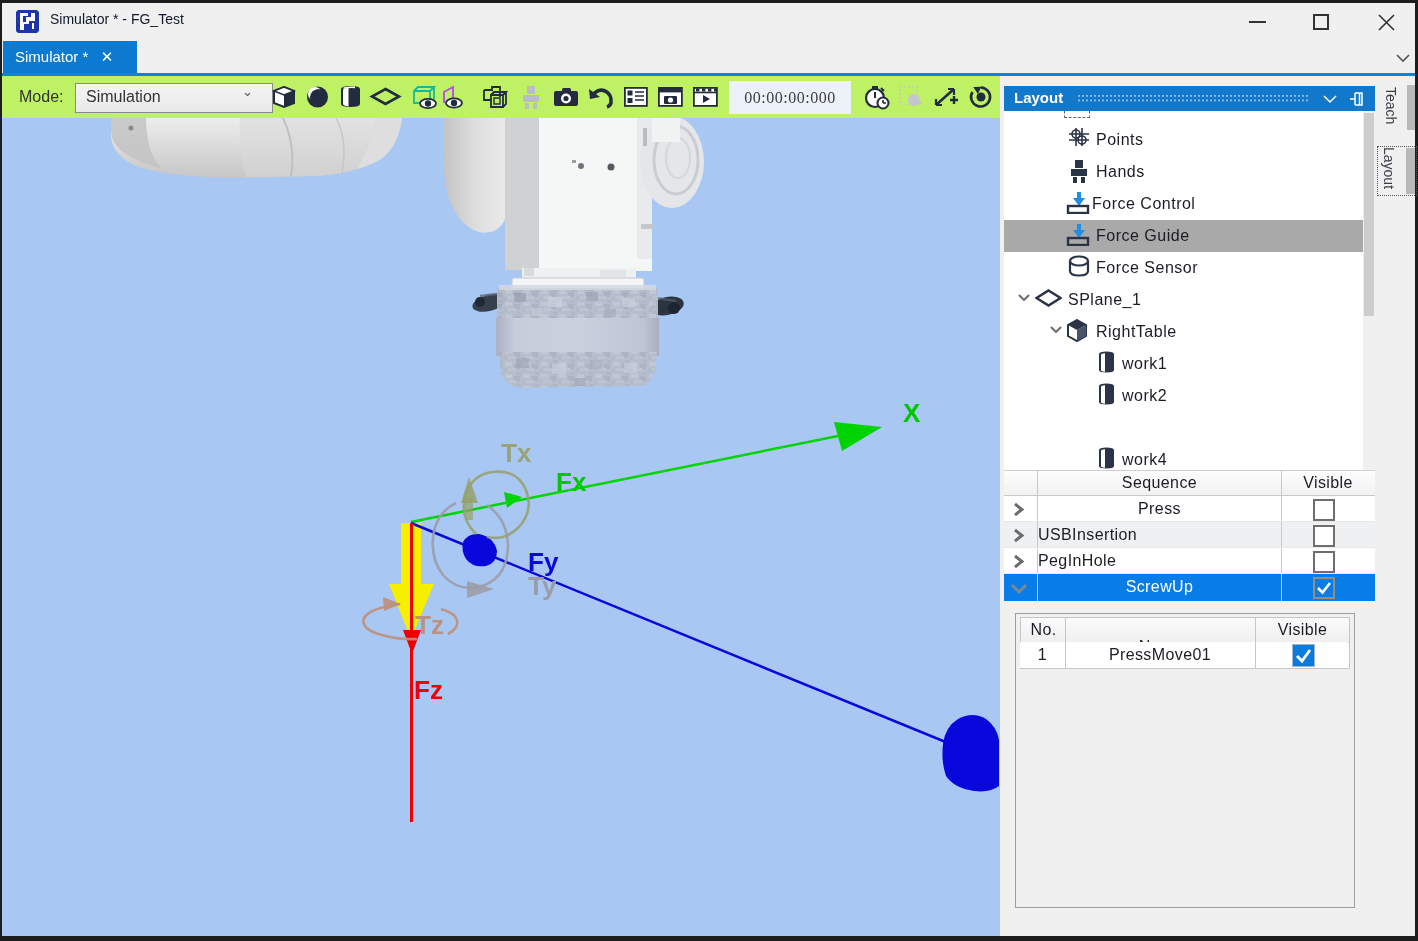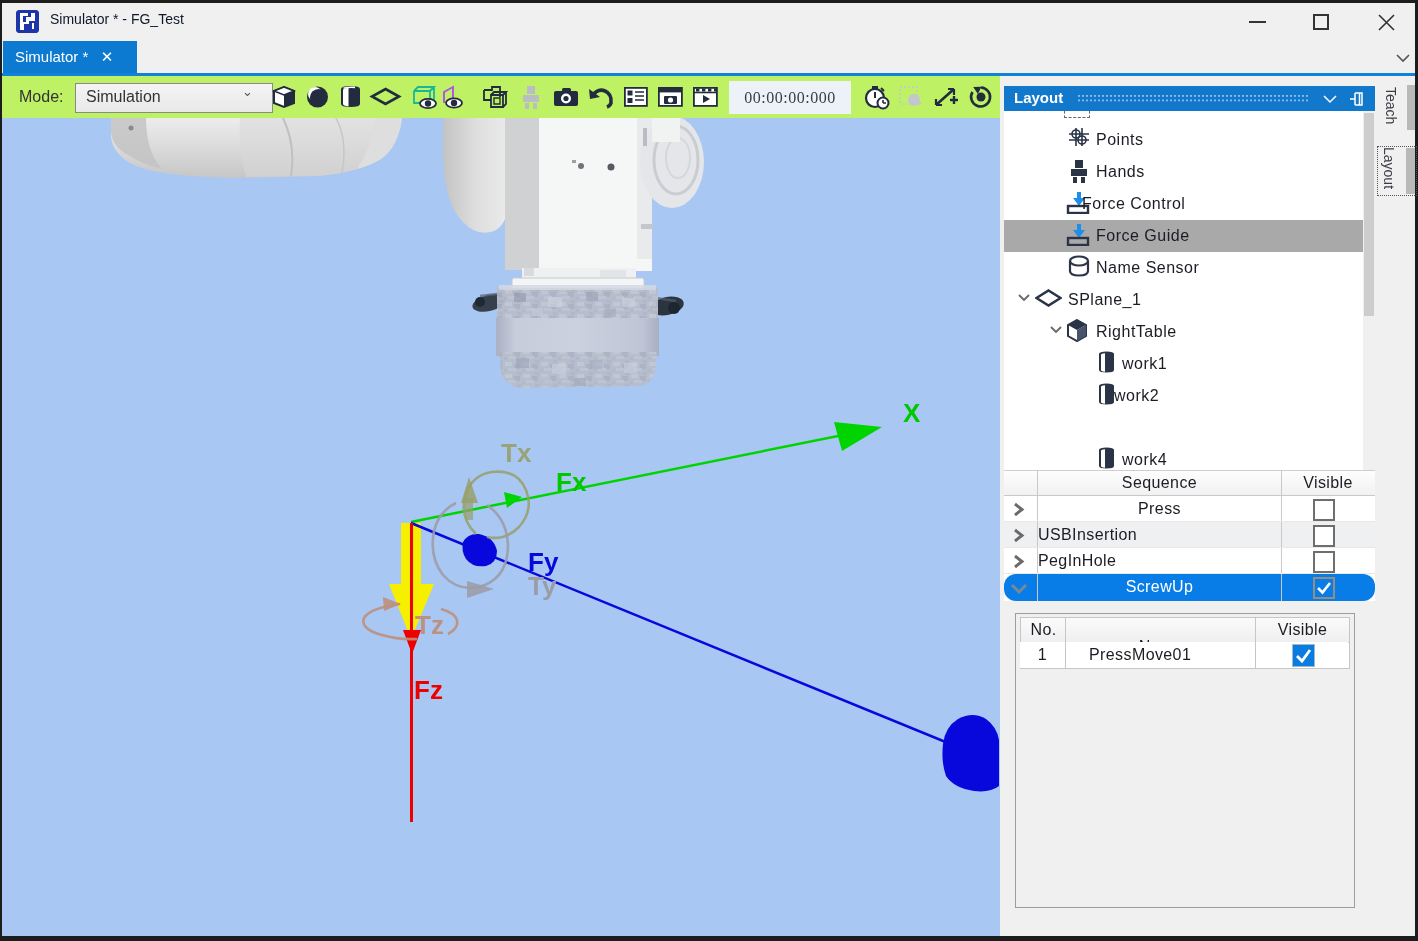--- a/index.html
+++ b/index.html
@@ -356,37 +356,37 @@
               <rect x="13" y="17" width="4" height="6"></rect>
             </g>
           </svg>
         <span class="lbl" style="left:92px">Hands</span>
         </div>
       <div class="trow" style="top:77px">
           <svg class="abs" style="left:62px;top:4px" width="24" height="22">
           <path d="M11,0 L15,0 L15,6 L19,6 L13,14 L7,6 L11,6 Z" fill="#1e8fe8"></path>
           <rect x="2" y="14" width="20" height="7" fill="none" stroke="#2a3446" stroke-width="2.4"></rect>
           </svg>
-        <span class="lbl" style="left:78px">Force Control</span>
+        <span class="lbl" style="left:88px">Force Control</span>
         </div>
       <div class="trow" style="top:109px">
           <svg class="abs" style="left:62px;top:4px" width="24" height="22">
           <path d="M11,0 L15,0 L15,6 L19,6 L13,14 L7,6 L11,6 Z" fill="#1e8fe8"></path>
           <rect x="2" y="14" width="20" height="7" fill="none" stroke="#2a3446" stroke-width="2.4"></rect>
           </svg>
         <span class="lbl" style="left:92px">Force Guide</span>
         </div>
       <div class="trow" style="top:141px">
           <svg class="abs" style="left:64px;top:3px" width="22" height="22">
           <g stroke="#2a3446" stroke-width="2.2" fill="none">
           <ellipse cx="11" cy="6" rx="9" ry="4.5"></ellipse>
           <path d="M2,6 L2,16 Q2,20.5 11,20.5 Q20,20.5 20,16 L20,6"></path>
             </g>
           </svg>
-        <span class="lbl" style="left:92px">Name Sensor</span>
+        <span class="lbl" style="left:92px">Force Sensor</span>
         </div>
       <div class="trow" style="top:173px">
         <svg class="abs" style="left:13px;top:9px" width="14" height="9">
             <path d="M2,2 L7,7 L12,2" stroke="#666" stroke-width="1.8" fill="none"></path>
           </svg>
         <svg class="abs" style="left:31px;top:5px" width="27" height="18">
           <path d="M13.5,1.5 L25.5,9 L13.5,16.5 L1.5,9 Z" stroke="#2a3446" stroke-width="2.6" fill="none"></path>
           </svg>
         <span class="lbl" style="left:64px">SPlane_1</span>
         </div>
@@ -406,21 +406,21 @@
           <path d="M1,3 Q1,0.5 8.5,0.5 Q16,0.5 16,3 L16,19 Q16,21.5 8.5,21.5 Q1,21.5 1,19 Z" fill="#2a3446"></path>
           <path d="M3,4 L3,19 Q3,20.5 7,20.8 L7,2.3 Q3,2.6 3,4 Z" fill="#fff"></path>
           </svg>
         <span class="lbl" style="left:118px">work1</span>
         </div>
       <div class="trow" style="top:269px">
           <svg class="abs" style="left:94px;top:3px" width="17" height="22">
           <path d="M1,3 Q1,0.5 8.5,0.5 Q16,0.5 16,3 L16,19 Q16,21.5 8.5,21.5 Q1,21.5 1,19 Z" fill="#2a3446"></path>
           <path d="M3,4 L3,19 Q3,20.5 7,20.8 L7,2.3 Q3,2.6 3,4 Z" fill="#fff"></path>
           </svg>
-        <span class="lbl" style="left:110px">work2</span>
+        <span class="lbl" style="left:118px">work2</span>
         </div>
       <div class="trow" style="top:333px">
           <svg class="abs" style="left:94px;top:3px" width="17" height="22">
           <path d="M1,3 Q1,0.5 8.5,0.5 Q16,0.5 16,3 L16,19 Q16,21.5 8.5,21.5 Q1,21.5 1,19 Z" fill="#2a3446"></path>
           <path d="M3,4 L3,19 Q3,20.5 7,20.8 L7,2.3 Q3,2.6 3,4 Z" fill="#fff"></path>
           </svg>
         <span class="lbl" style="left:118px">work4</span>
         </div>
     </div>
     <div id="vscroll" class="abs"></div>
@@ -445,21 +445,21 @@
         <div class="abs" style="left:34px;top:4px;width:243px;text-align:left;">USBInsertion</div>
         <div class="cb" style="left:309px;top:3px;"></div>
       </div>
       <div class="srow" style="top:78px;background:#fff;">
         <svg class="abs" style="left:8px;top:6px" width="14" height="15">
             <path d="M3,2 L10,7.5 L3,13" class="chev"></path>
           </svg>
         <div class="abs" style="left:34px;top:4px;width:243px;text-align:left;">PegInHole</div>
         <div class="cb" style="left:309px;top:3px;"></div>
       </div>
-      <div class="srow" style="top:104px;height:27px;background:#087de8;color:#fff;border-radius:12px;">
+      <div class="srow" style="top:104px;height:27px;background:#087de8;color:#fff;">
         <svg class="abs" style="left:6px;top:8px" width="18" height="13">
             <path d="M2,3 L9,10 L16,3" stroke="#7a8894" stroke-width="3" fill="none"></path>
           </svg>
         <div class="abs" style="left:34px;top:4px;width:243px;text-align:center;">ScrewUp</div>
         <div class="cb" style="left:309px;top:3px;background:transparent;border-color:#958d7e;">
           <svg width="18" height="18">
               <path d="M3,9 L7.5,13.5 L15,4" stroke="#fff" stroke-width="2.6" fill="none"></path>
             </svg>
         </div>
       </div>
@@ -473,21 +473,21 @@
     </div>
     <div id="panel2" class="abs">
       <div class="abs" style="left:4px;top:3px;width:328px;height:50px;background:#fff;border:1px solid #c6c6c6;"></div>
       <div class="abs" style="left:4px;top:3px;width:328px;height:24px;background:linear-gradient(#fbfbfb,#efefef);border:1px solid #c6c6c6;font-size:16px;color:#1c1c24;">
         <div class="abs" style="left:0;top:3px;width:45px;text-align:center;">No.</div>
         <div class="abs" style="left:45px;top:20px;width:190px;text-align:center;">Name</div>
         <div class="abs" style="left:235px;top:3px;width:93px;text-align:center;">Visible</div>
       </div>
       <div class="abs" style="left:4px;top:28px;width:328px;height:26px;background:#fff;font-size:16px;color:#1c1c24;">
         <div class="abs" style="left:0;top:4px;width:45px;text-align:center;">1</div>
-        <div class="abs" style="left:45px;top:4px;width:190px;text-align:left;padding-left:24px;">PressMove01</div>
+        <div class="abs" style="left:45px;top:4px;width:190px;text-align:center;">PressMove01</div>
         <div class="abs" style="left:272px;top:2px;width:21px;height:21px;background:#0a7ce0;border:1px solid #9fb8cc;">
           <svg width="21" height="21">
               <path d="M4,11 L9,16 L17,5" stroke="#fff" stroke-width="2.8" fill="none"></path>
             </svg>
         </div>
       </div>
       <div class="abs" style="left:49px;top:3px;width:1px;height:51px;background:#c6c6c6;"></div>
       <div class="abs" style="left:239px;top:3px;width:1px;height:51px;background:#c6c6c6;"></div>
     </div>
   </div>

